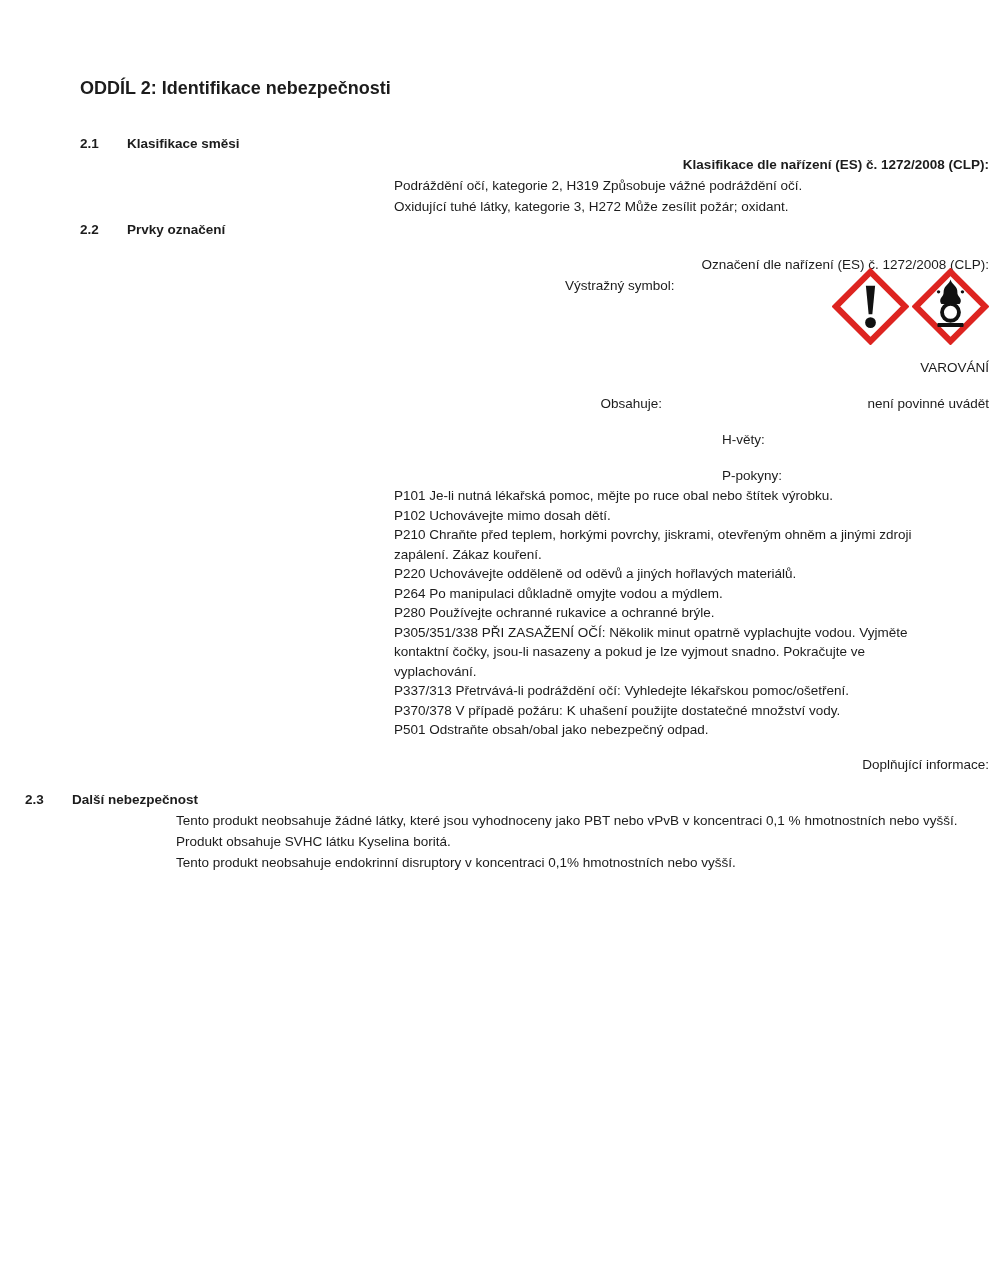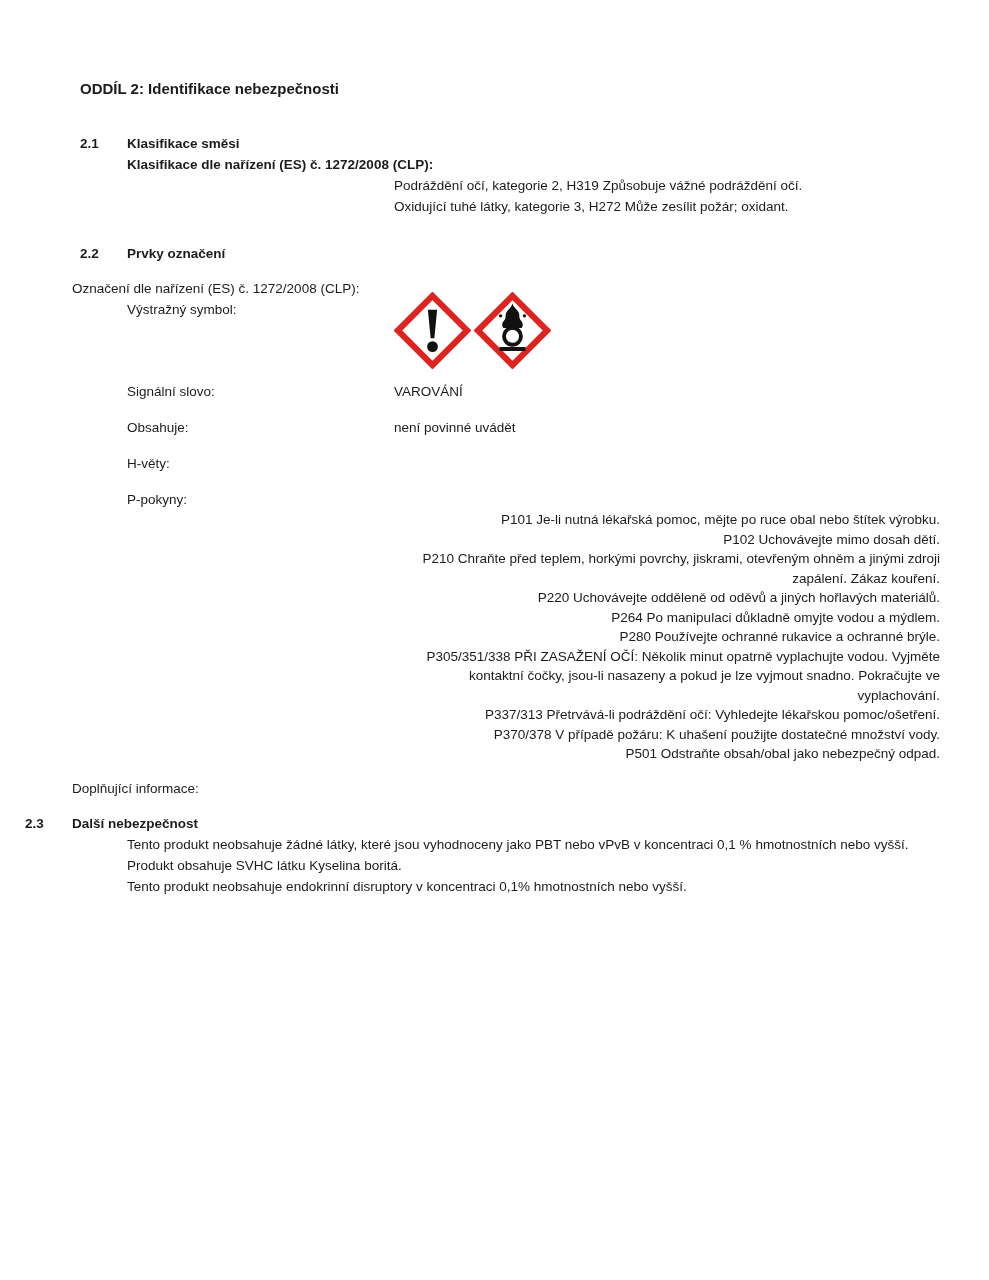--- a/index.html
+++ b/index.html
@@ -13,32 +13,32 @@
     font-family:"Liberation Sans", sans-serif;
     font-size:13.5px;
     line-height:21px;
     color:var(--text);
     padding-top:78px;
     overflow:hidden;
   }
   .row { display:flex; align-items:flex-start; margin-left:80px; }
   .cnum { flex:none; width:47px; font-weight:bold; }
   .clbl { flex:none; width:267px; }
-  .skip { padding-left:47px; }
+  .skip { padding-left:47px;justify-content:flex-end; }
   .val-block { margin-left:394px; width:546px; }
   .wide { width:813px; }
   .bold { font-weight:bold; }
   .italic { }
-  h1.heading { font-size:15px; font-weight:bold; line-height:21px; margin-left:80px; }
+  h1.heading { font-size:18px; font-weight:bold; line-height:21px; margin-left:80px; }
   .mt18 { margin-top:34px; }
   .mt15 { margin-top:15px; }
   .mt14 { margin-top:14px;margin-left:25px; }
   .mt12 { margin-top:12px; }
-  .mt10 { margin-top:26px; }
-  .plist > div { line-height:19.5px;text-align:right; }
+  .mt10 { margin-top:2px; }
+  .plist > div { line-height:19.5px; }
   .picto-wrap { display:flex; gap:3px; margin-top:-7px; }
   .picto { width:77px; height:77px; display:block; }
   .picto .diamond { fill:#ffffff; stroke:var(--ghs-red); stroke-width:8; stroke-linejoin:miter; }
   .picto .blk { fill:#111111; }
   .picto .ring { fill:none; stroke:#111111; stroke-width:5; }
 </style>
 </head>
 <body>
 
 <div class="page">
@@ -79,21 +79,20 @@
         <path class="blk" d="M50 15c1.5 5.5 6 7.5 8 11.5 1.6 3.2 0.3 6 1.8 9 1.3 2.6 3.6 3.8 3.6 7 0 1.8-0.7 3.2-1.8 4.3H38.4c-1.1-1.1-1.8-2.5-1.8-4.3 0-3.2 2.3-4.4 3.6-7 1.5-3 0.2-5.8 1.8-9 2-4 6.5-6 8-11.5z"></path>
         <circle class="blk" cx="34.5" cy="31" r="2.2"></circle>
         <circle class="blk" cx="65.5" cy="31" r="2.2"></circle>
         <circle class="ring" cx="50" cy="57.5" r="11"></circle>
         <rect class="blk" x="33" y="71.5" width="34" height="5" rx="1"></rect>
       </svg>
     </div>
   </div>
 
   <div class="row skip mt12">
-    <div class="clbl">Signální slovo:</div>
     <div>VAROVÁNÍ</div>
   </div>
 
   <div class="row skip mt15">
     <div class="clbl">Obsahuje:</div>
     <div class="italic">není povinné uvádět</div>
   </div>
 
   <div class="row skip mt15">
     <div class="clbl">H-věty:</div>

